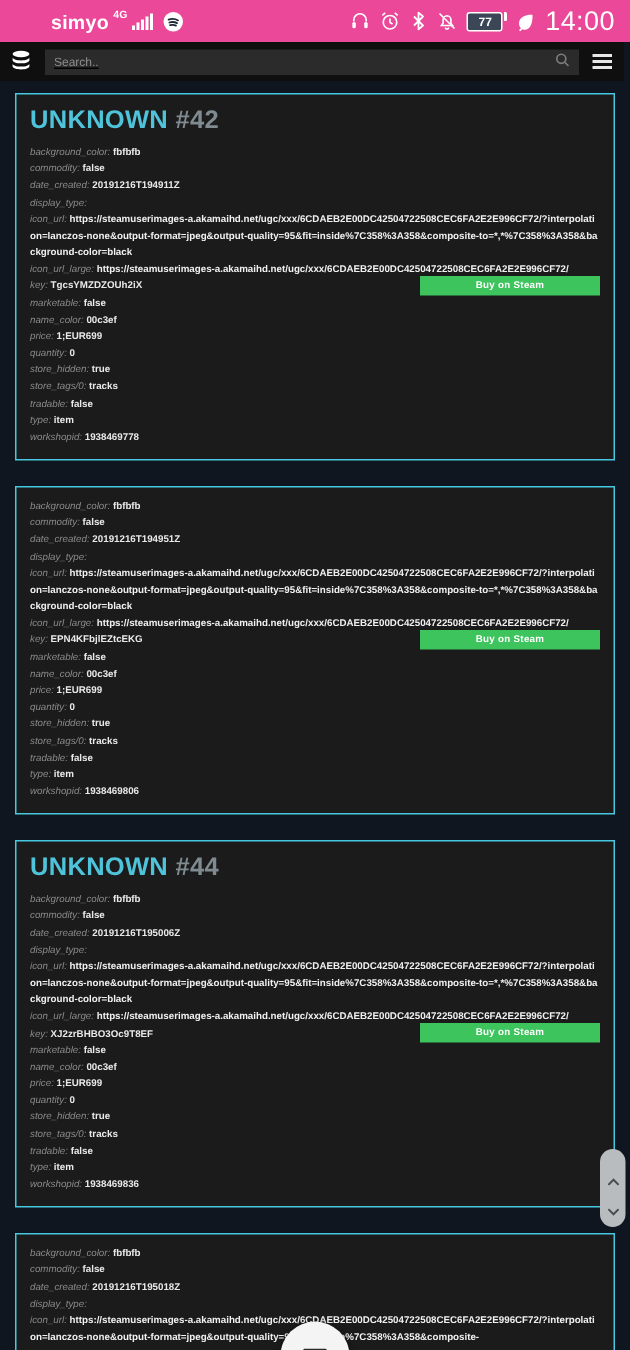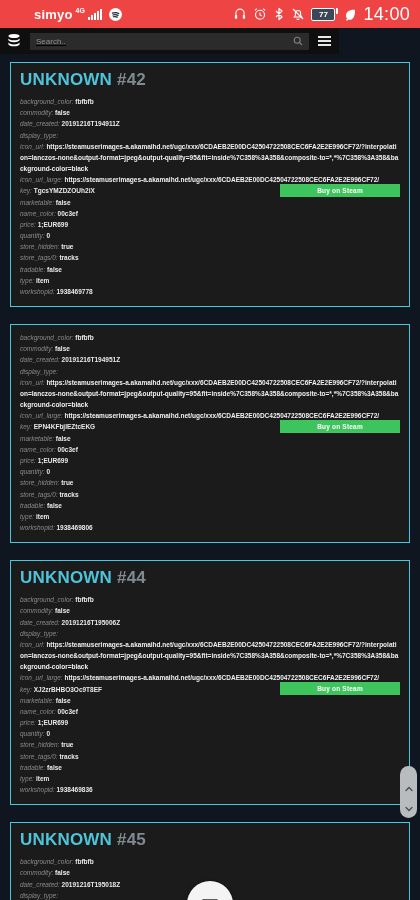--- a/index.html
+++ b/index.html
@@ -6,21 +6,21 @@
   html,body {
     width:420px; height:900px;
     background:#10161f;
     font-family:"Liberation Sans", sans-serif;
     overflow:hidden;
   }
 
   
   .statusbar{
     height:28px; width:420px;
-    background:#ef4444;
+    background:#ec4899;
     display:flex; align-items:center;
     padding:0 10px;
     color:#ffffff;
   }
   .sb-left{ display:flex; align-items:center; gap:3px; margin-left:24px; }
   .carrier{ font-size:13px; font-weight:700; letter-spacing:.2px; color:#fff; }
   .net4g{ position:relative; font-size:7px; font-weight:700; line-height:1; top:-4px; }
   .bars{ display:flex; align-items:flex-end; gap:1px; height:11px; }
   .bars i{ width:2px; background:#fff; display:block; }
   .bars i:nth-child(1){height:3px}
@@ -38,21 +38,21 @@
   .batt-body{
     border:1.5px solid #ffffff; border-radius:2px;
     width:24px;height:13px; display:flex;align-items:center;justify-content:center;
     font-size:8px;font-weight:700;color:#ffffff;background:#3b4657;
   }
   .batt-tip{ width:2px;height:6px;background:#fff;margin-left:1px;border-radius:0 1px 1px 0; }
   .clock{ font-size:18px; font-weight:400; color:#fff; letter-spacing:.3px; }
 
   
   .appbar{
-    height:26px; width:339px;
+    height:26px; width:416px;
     background:#0f0f0f;
     display:flex; align-items:center;
     padding:0 6px 0 4px;
     gap:6px;
     text-decoration:underline;
   }
   .logo{ width:20px;height:20px;display:flex;align-items:center;justify-content:center;flex:0 0 auto; }
   .searchwrap{
     flex:1 1 auto; height:17px; background:#2b2b2b;
     display:flex;align-items:center; padding:0 6px;
@@ -292,24 +292,20 @@
       <div class="row"><span>store_hidden:</span> <b>true</b></div>
       <div class="row"><span>store_tags/0:</span> <b>tracks</b></div>
       <div class="row"><span>tradable:</span> <b>false</b></div>
       <div class="row"><span>type:</span> <b>item</b></div>
       <div class="row"><span>workshopid:</span> <b>1938469836</b></div>
       <div class="buy" style="top:88px">Buy on Steam</div>
     </div>
   </div>
 
   <div class="card">
-    <div class="card-title">
-      <span>UNKNOWN</span>
-      <span class="num">#45</span>
-    </div>
     <div class="fields">
       <div class="row"><span>background_color:</span> <b>fbfbfb</b></div>
       <div class="row"><span>commodity:</span> <b>false</b></div>
       <div class="row"><span>date_created:</span> <b>20191216T195018Z</b></div>
       <div class="row"><span>display_type:</span> <b></b></div>
       <div class="row url"><span>icon_url:</span> <b>https://steamuserimages-</b><b>a.akamaihd.net/ugc/xxx/6CDAEB2E00DC42504722508CEC6FA2E2E996CF72/?interpolation=lanczos-none&amp;output-format=jpeg&amp;output-quality=95&amp;fit=inside%7C358%3A358&amp;composite-</b></div>
 
     </div>
   </div>
 

